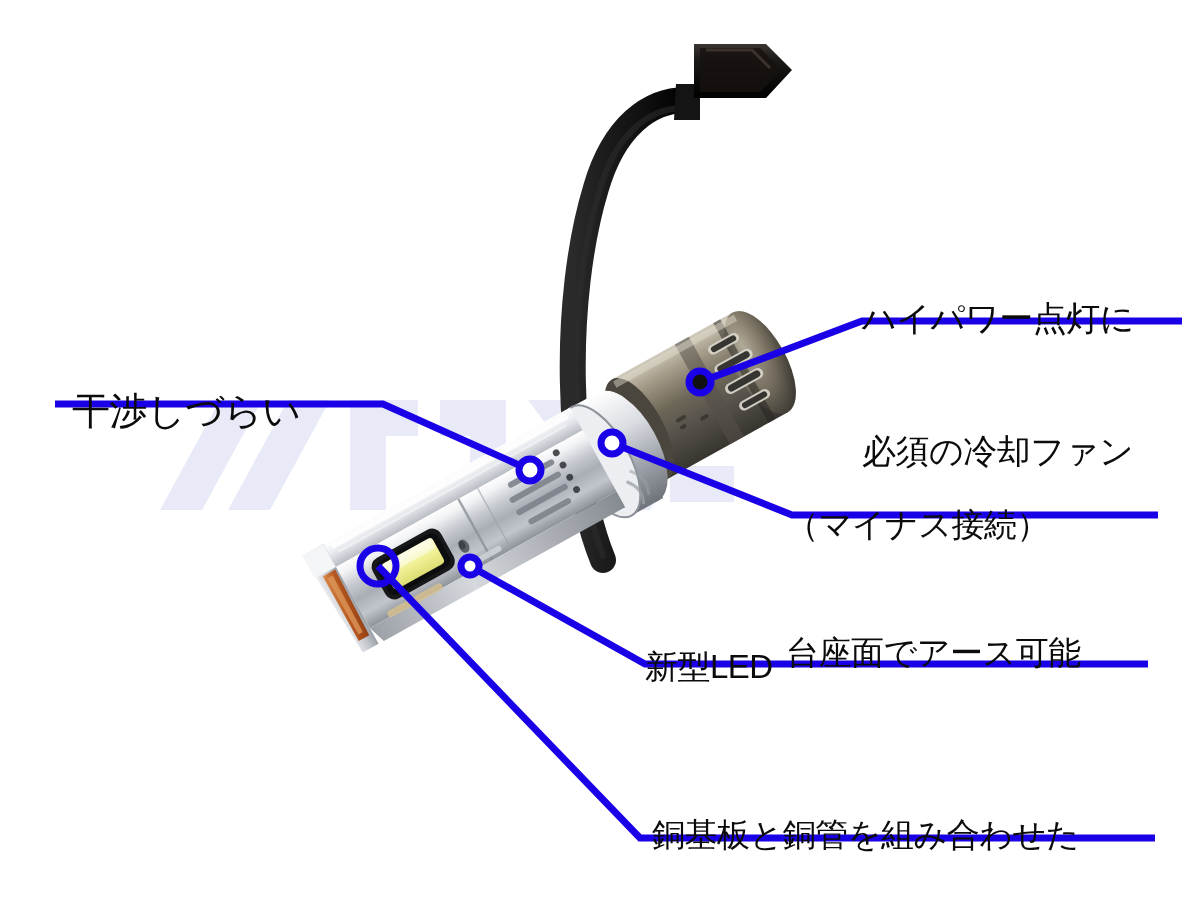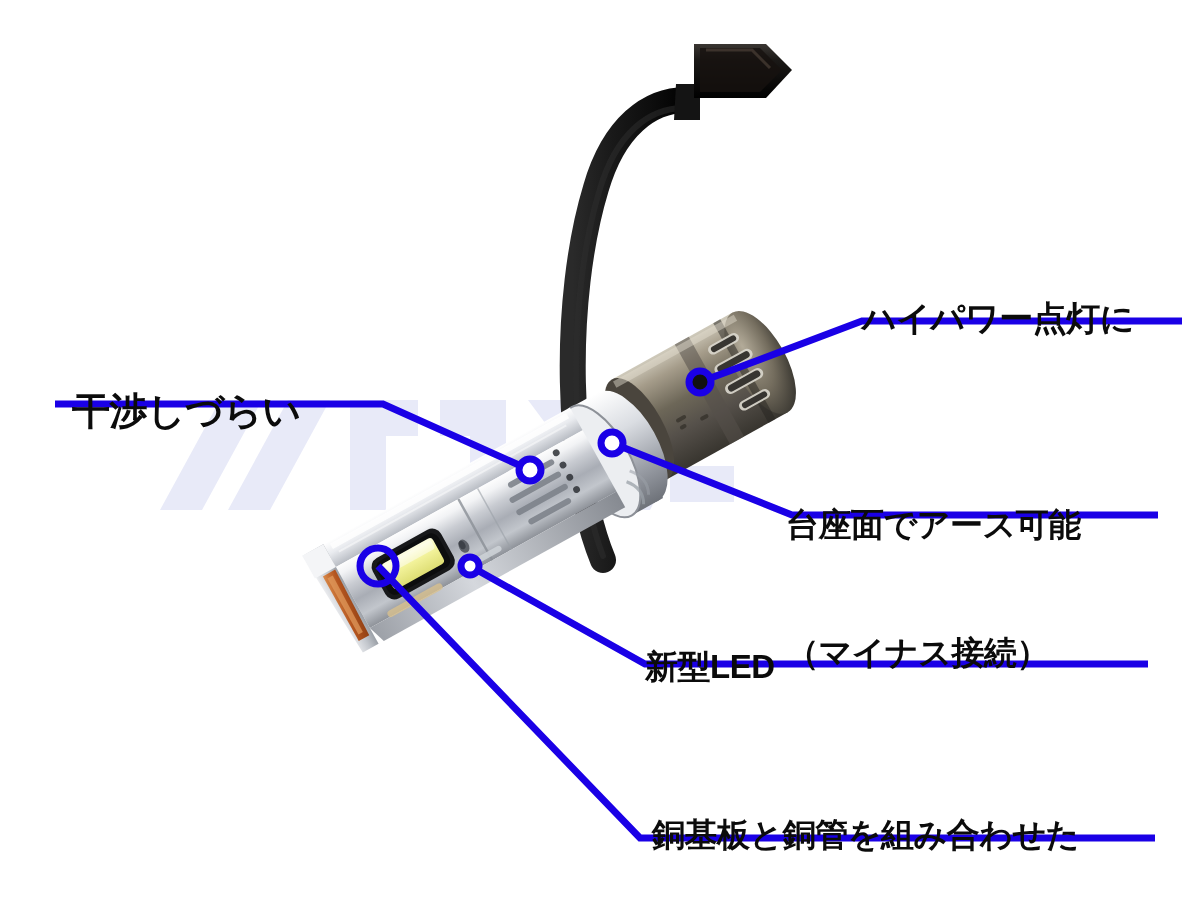--- a/index.html
+++ b/index.html
@@ -42,21 +42,21 @@
     position: absolute;
     left: 0;
     top: 0;
     width: 1200px;
     height: 900px;
   }
 
   
   .label {
     position: absolute;
-    font-weight: bold;
+    font-weight: normal;
     color: #0b0b0b;
     line-height: 1.30;
     letter-spacing: -0.5px;
     white-space: pre;
   }
   .label .ln { display: block; }
 
   #label-slim-head   { left: 72px;  top: 288px;  font-size: 38px; }
   #label-cooling-fan { left: 862px; top: 208px;  font-size: 34px; }
   #label-ground      { left: 786px; top: 418px;  font-size: 33px; }
@@ -284,25 +284,26 @@
       <circle cx="378" cy="566" r="18" fill="none" stroke="#1a00e6" stroke-width="7"></circle>
     </g>
   </svg>
 
   <div class="label" id="label-slim-head">
     <span class="ln">干渉しづらい</span>
   </div>
 
   <div class="label" id="label-cooling-fan">
     <span class="ln">ハイパワー点灯に</span>
+    <span class="ln">必須の冷却ファン</span>
   </div>
 
   <div class="label" id="label-ground">
+    <span class="ln">（マイナス接続）</span>
     <span class="ln">台座面でアース可能</span>
-    <span class="ln">（マイナス接続）</span>
   </div>
 
   <div class="label" id="label-led">
     <span class="ln">新型LED</span>
   </div>
 
   <div class="label" id="label-heat">
     <span class="ln">銅基板と銅管を組み合わせた</span>
     
   </div>

